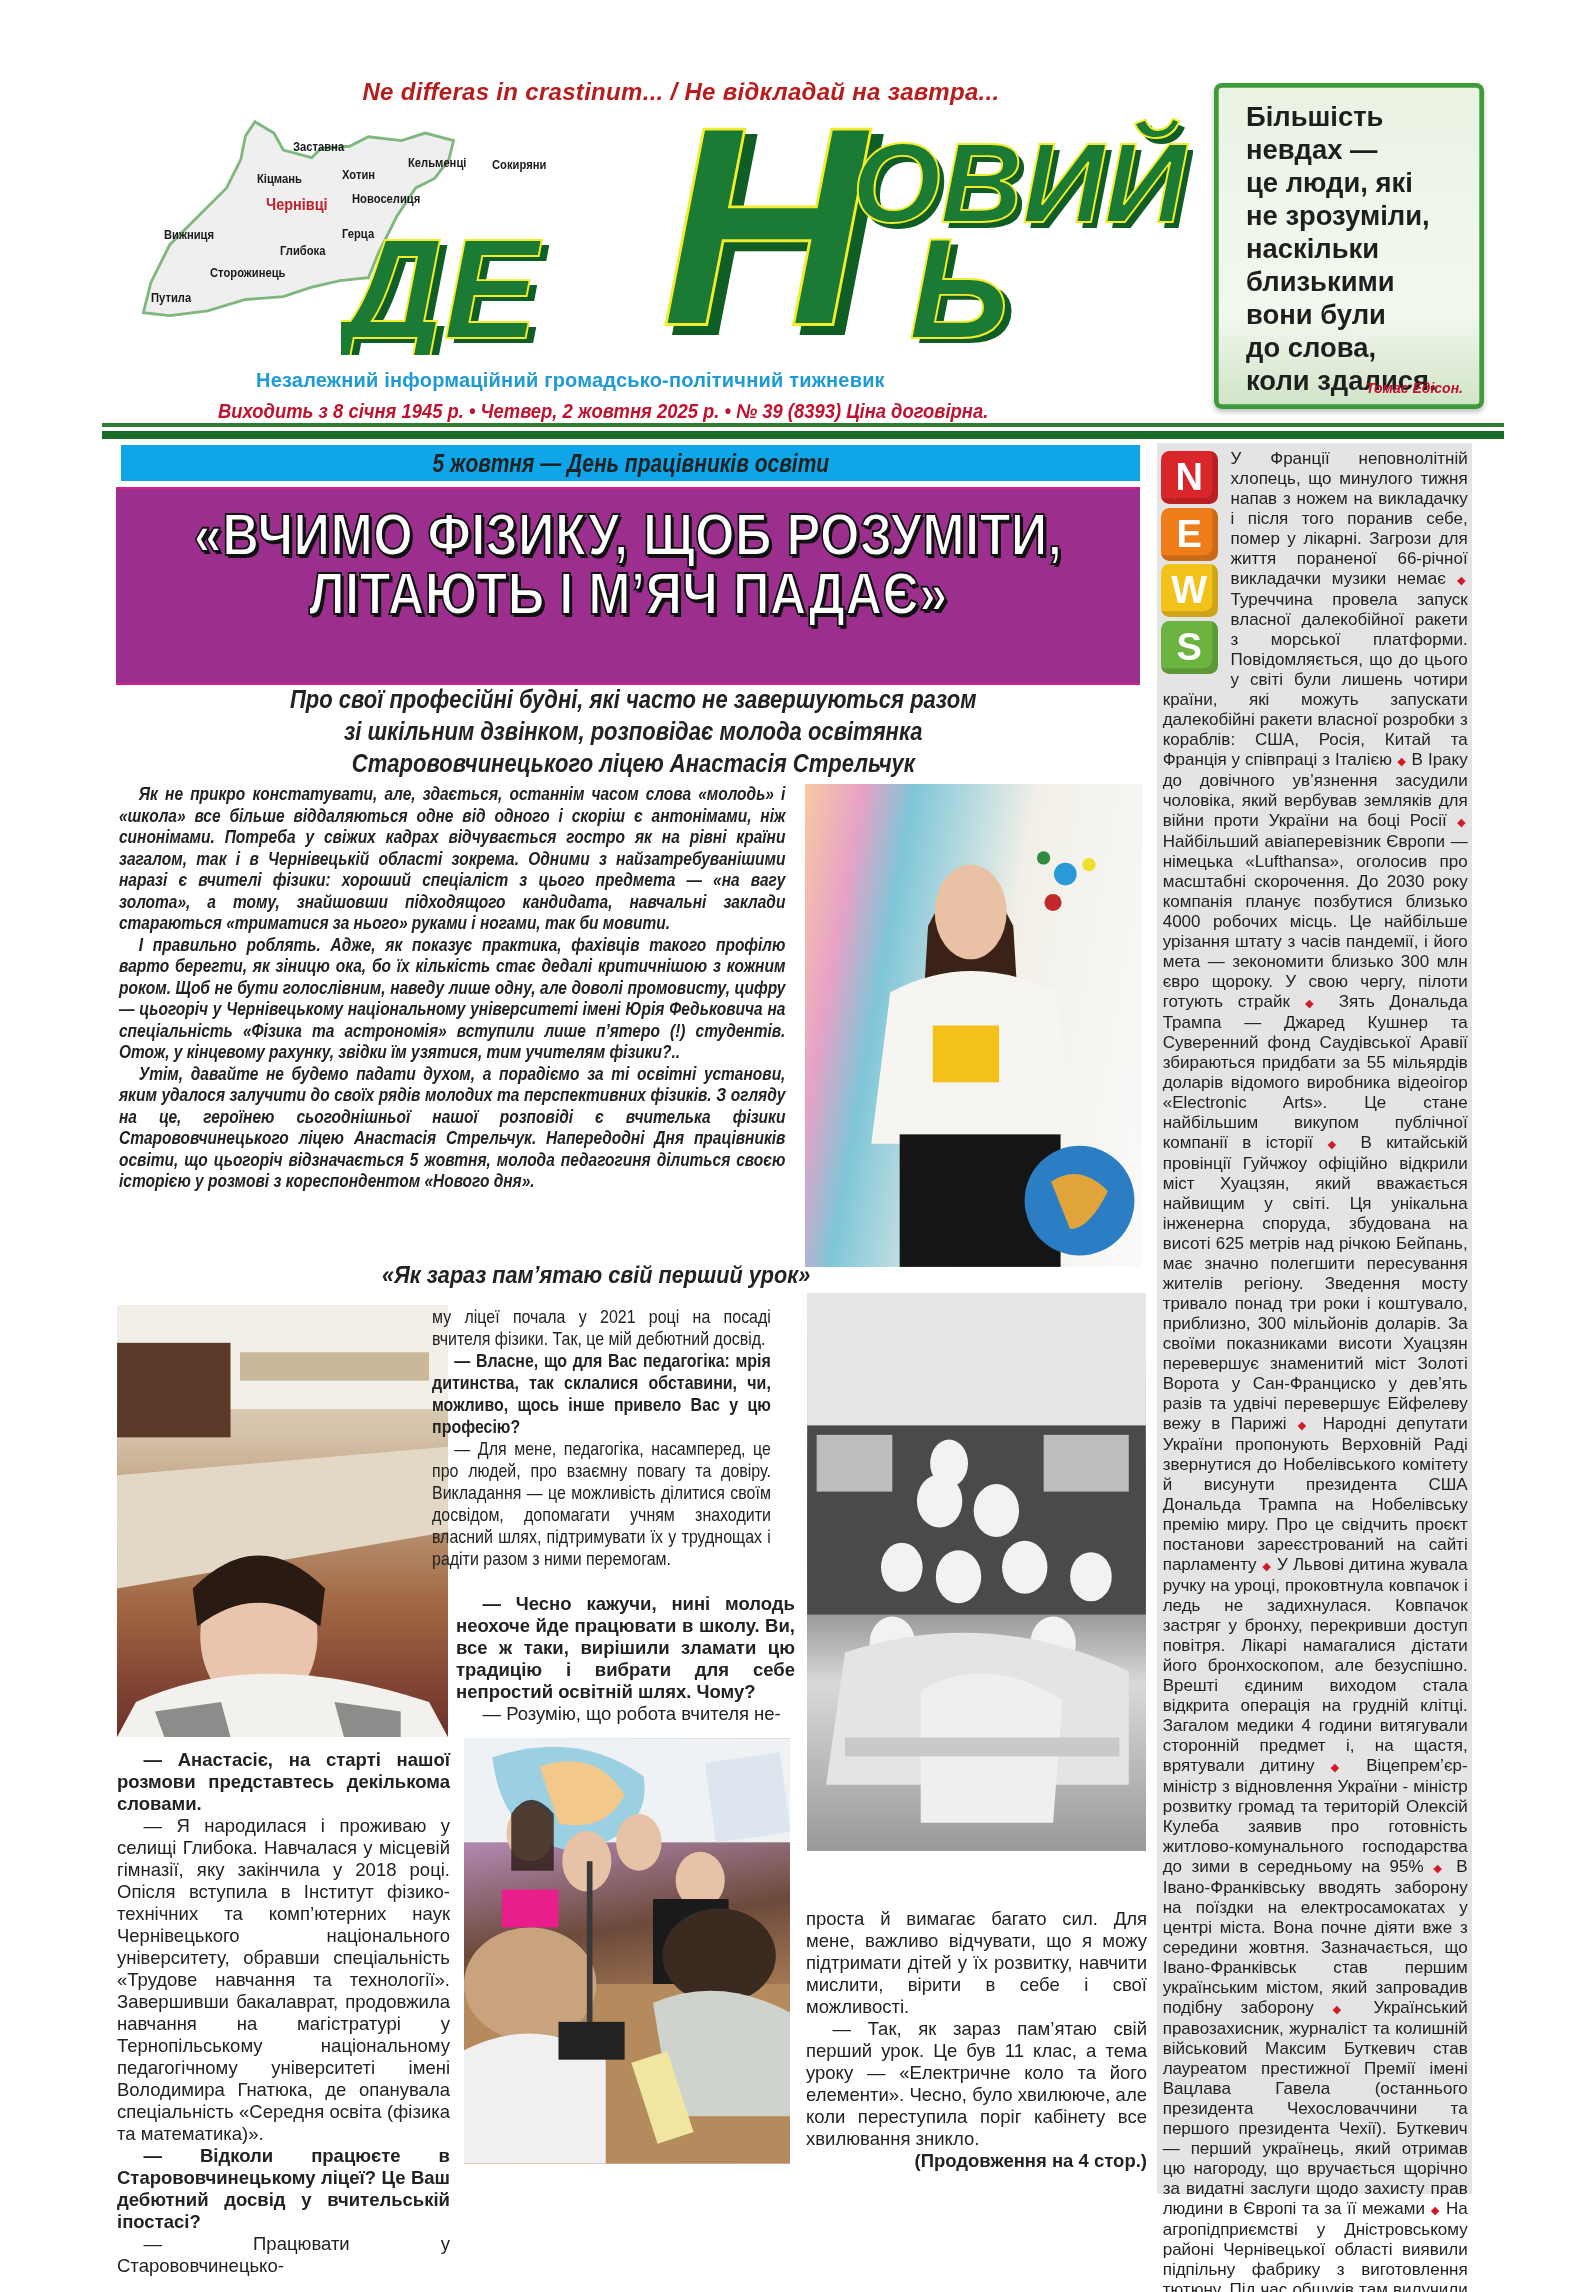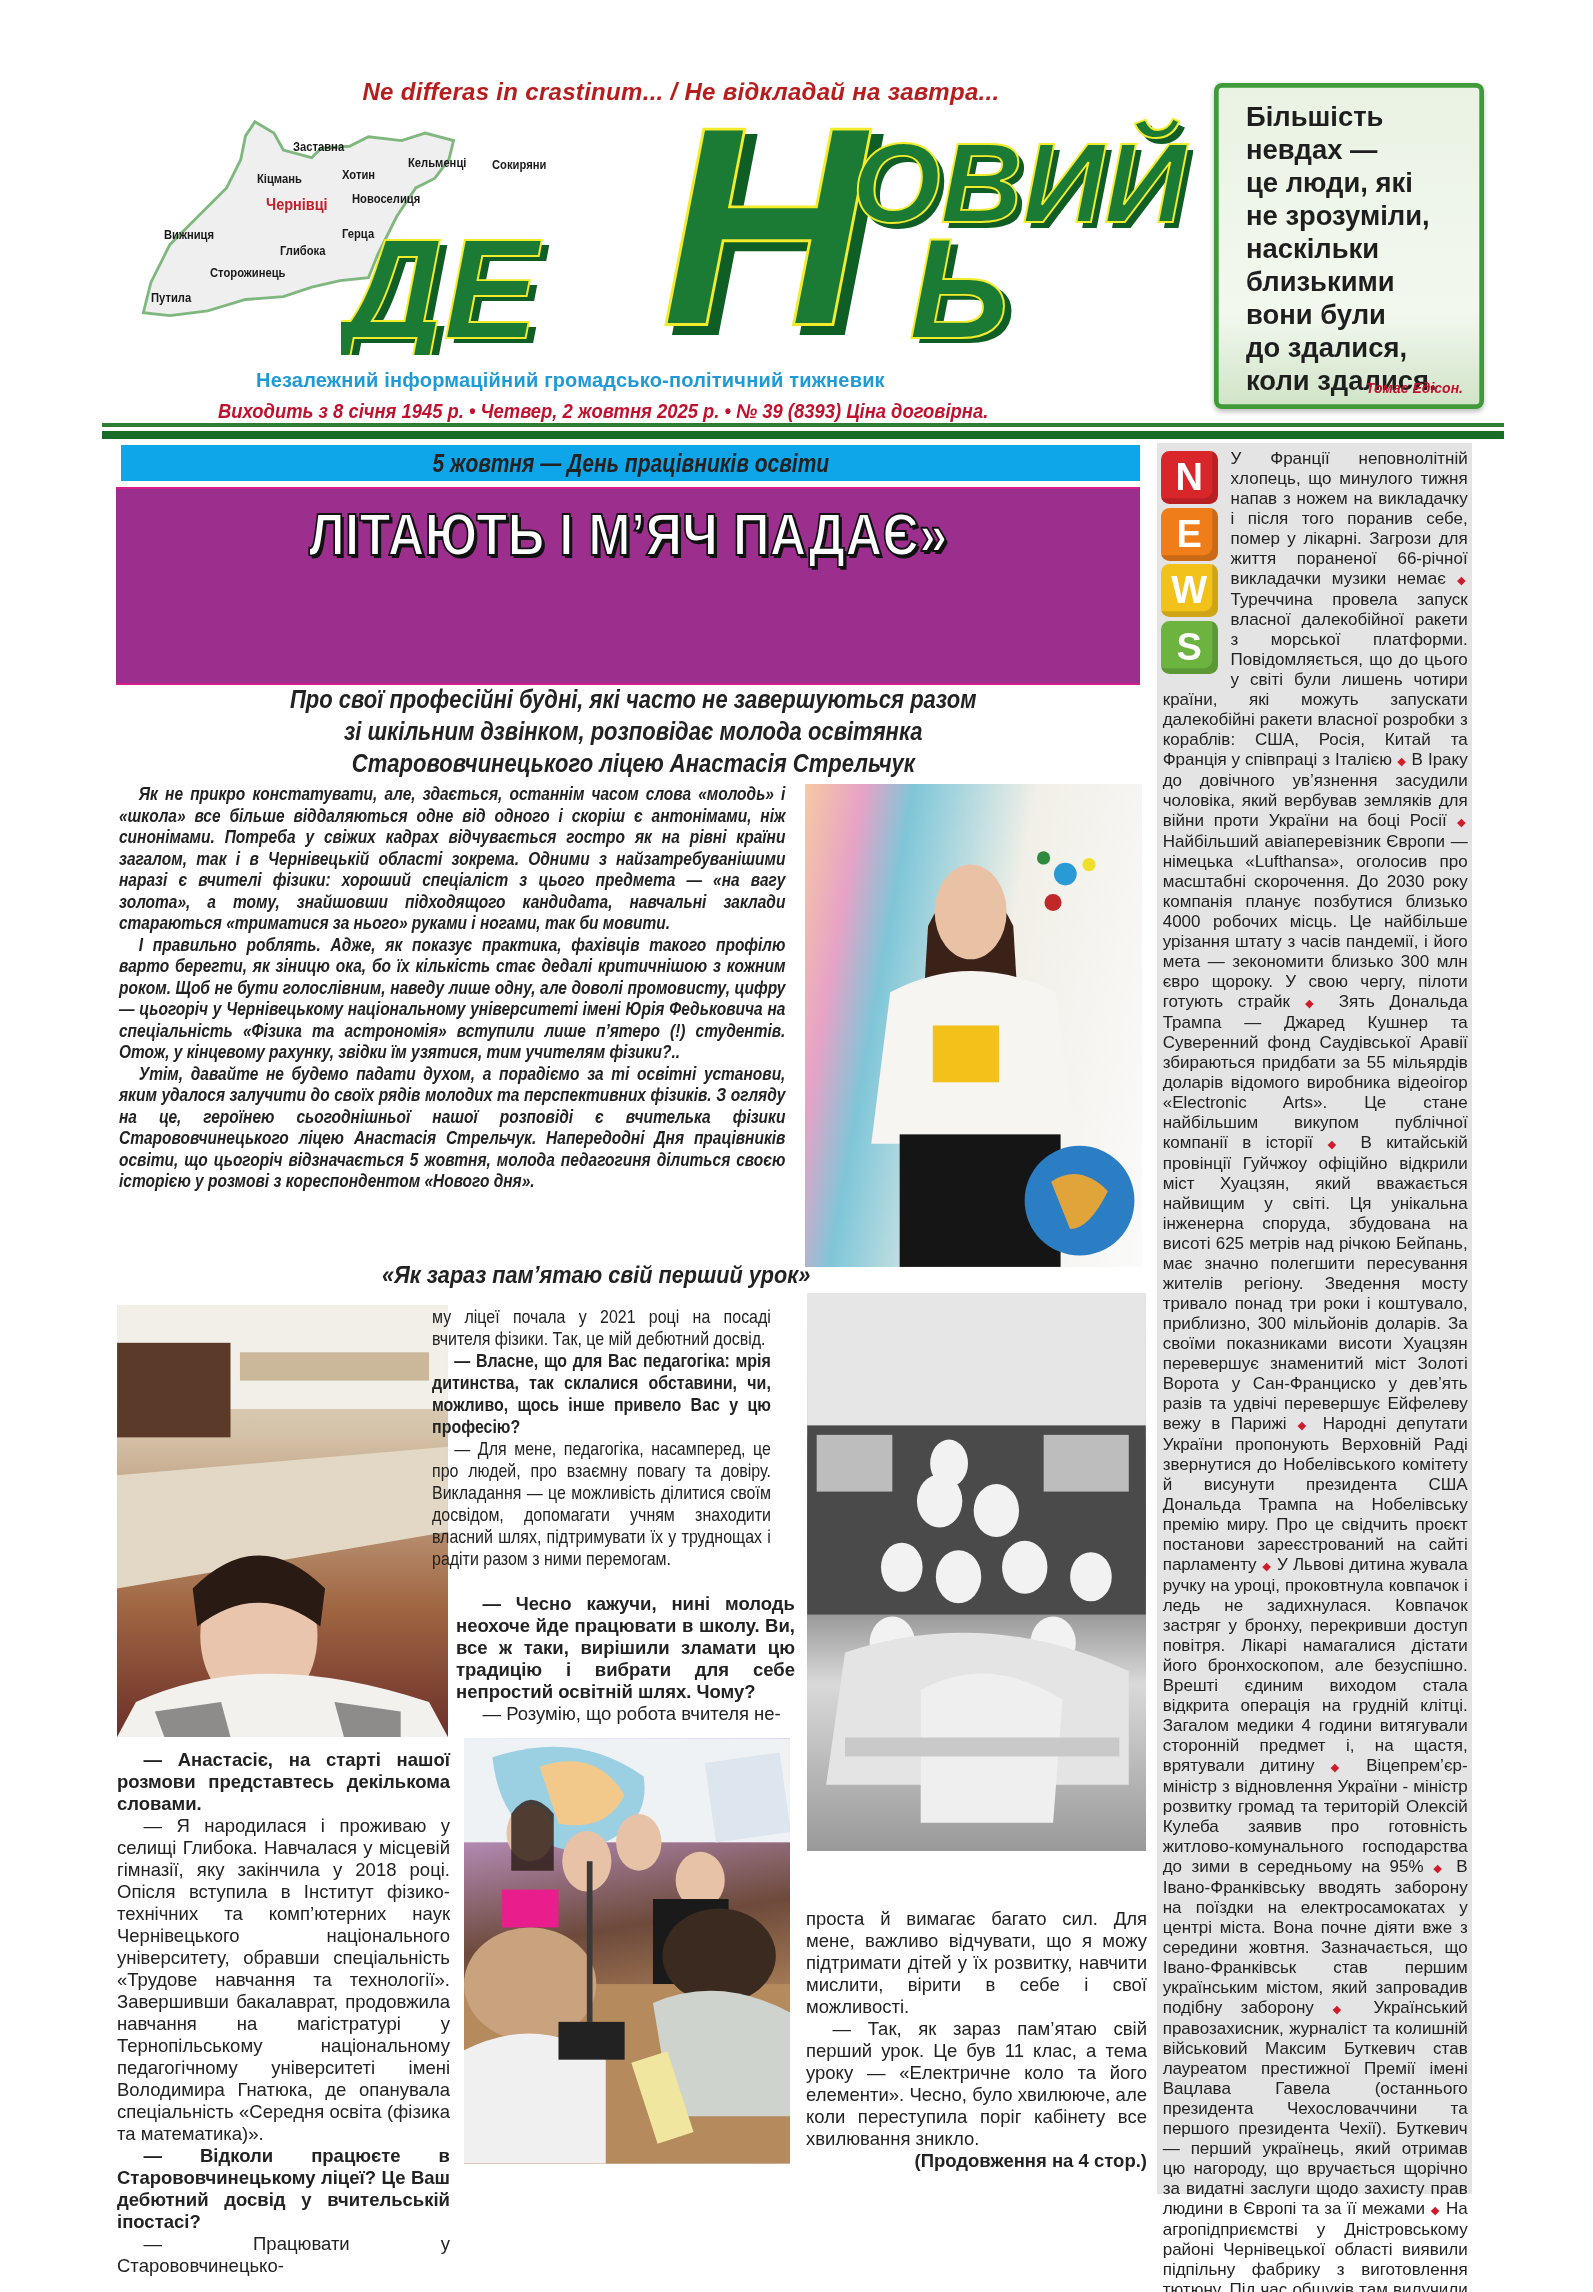--- a/index.html
+++ b/index.html
@@ -106,33 +106,34 @@
 
 <div class="abs quote-box">
   <div class="quote-text">
     <div>Більшість</div>
     <div>невдах —</div>
     <div>це люди, які</div>
     <div>не зрозуміли,</div>
     <div>наскільки</div>
     <div>близькими</div>
     <div>вони були</div>
-    <div>до здалися,</div>
+    <div>до слова,</div>
     <div>коли здалися.</div>
   </div>
   <div class="quote-author">Томас Едісон.</div>
 </div>
 
 <div class="abs rule-thin"></div>
 <div class="abs rule-thick"></div>
 
 <div class="abs kicker"><span>5 жовтня — День працівників освіти</span></div>
 
 <div class="abs headline-box">
   <div class="headline">
+    <div><span>«ВЧИМО ФІЗИКУ, ЩОБ РОЗУМІТИ,</span></div>
     <div><span>ЛІТАЮТЬ І М’ЯЧ ПАДАЄ»</span></div>
   </div>
 </div>
 
 <div class="abs lede">
   <div><span>Про свої професійні будні, які часто не завершуються разом</span></div>
   <div><span>зі шкільним дзвінком, розповідає молода освітянка</span></div>
   <div><span>Старововчинецького ліцею Анастасія Стрельчук</span></div>
 </div>
 

